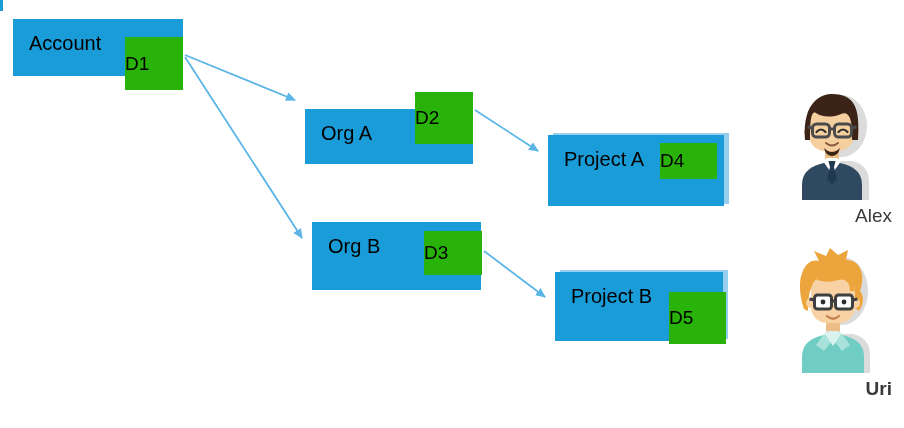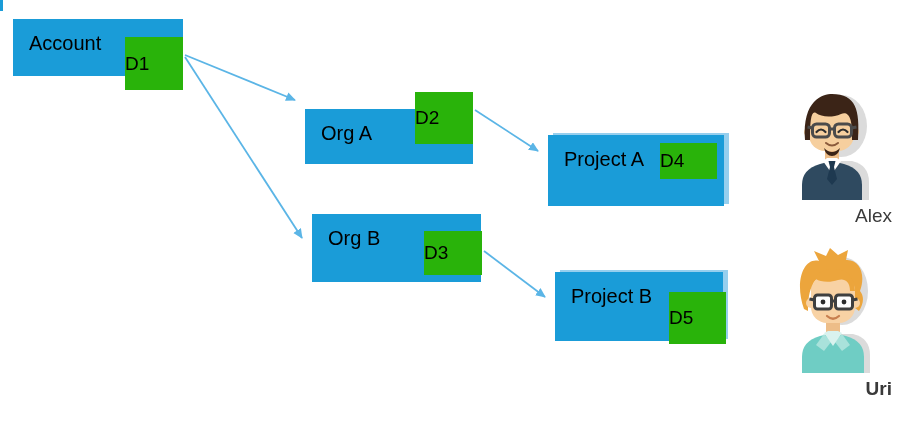--- a/index.html
+++ b/index.html
@@ -48,21 +48,21 @@
     <span>D1</span>
   </div>
 
   <div class="node-box" style="left:305px;top:73px;width:168px;height:55px;margin-top:36px;">
     <span>Org A</span>
   </div>
   <div class="badge" style="left:415px;top:92px;width:58px;height:52px;">
     <span>D2</span>
   </div>
 
-  <div class="node-box" style="left:312px;top:214px;width:169px;height:68px;">
+  <div class="node-box" style="left:312px;top:222px;width:169px;height:68px;">
     <span>Org B</span>
   </div>
   <div class="badge" style="left:424px;top:231px;width:58px;height:44px;">
     <span>D3</span>
   </div>
 
   <div class="node-box project" style="left:548px;top:125px;width:176px;height:71px;margin-top:10px;">
     <span>Project A</span>
   </div>
   <div class="badge" style="left:660px;top:143px;width:57px;height:36px;">

